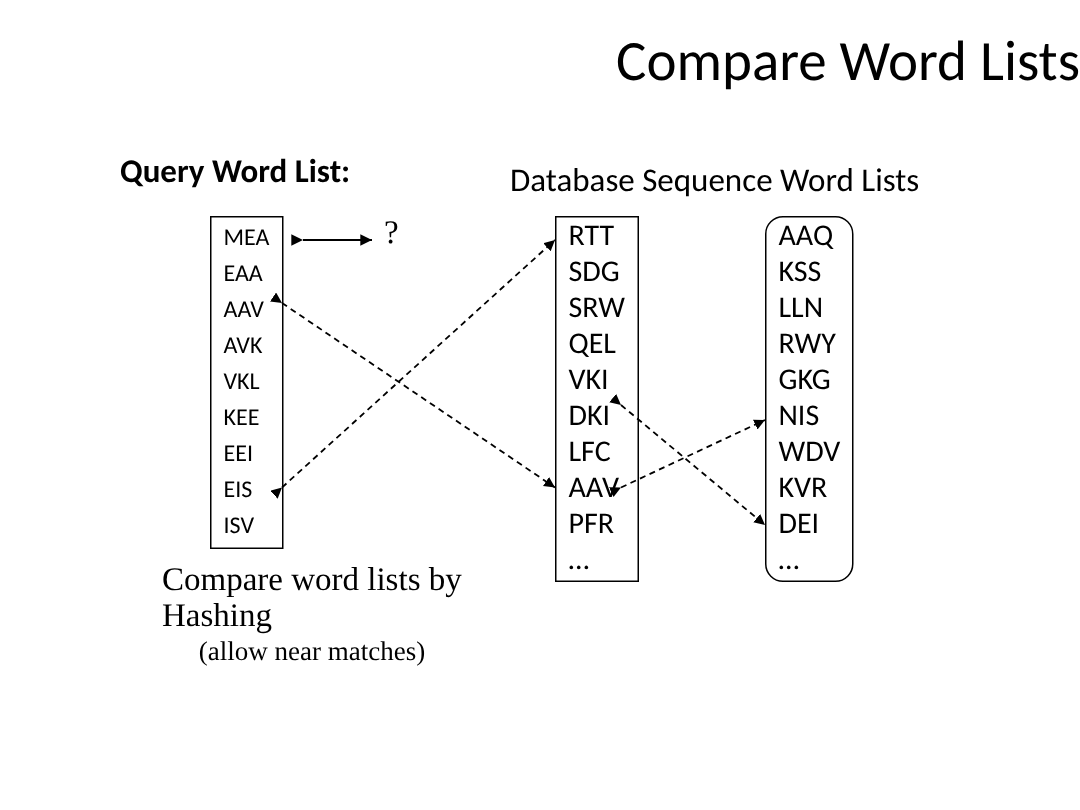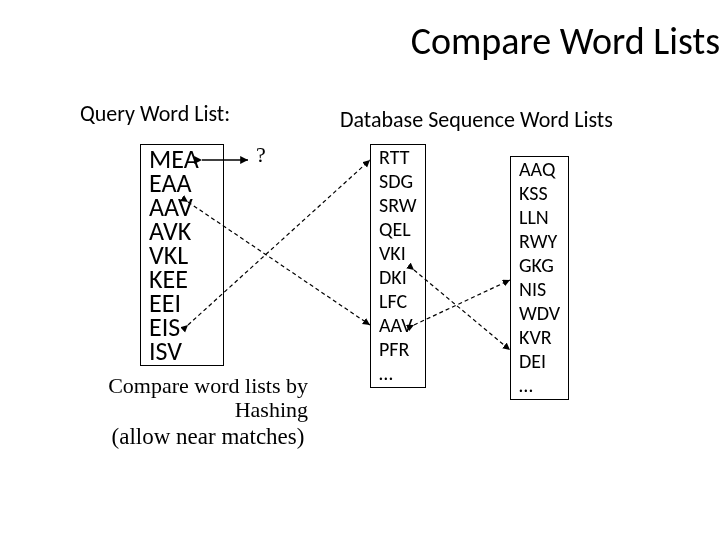--- a/index.html
+++ b/index.html
@@ -18,74 +18,74 @@
     left: 0; right: 0;
     text-align: right;
     font-size: 38px;
     font-weight: 400;
   }
   .subtitle-left {
     position: absolute;
     top: 100px;
     left: 80px;
     font-size: 22px;
-    font-weight: 400;
+    font-weight: 700;
   }
   .subtitle-right {
     position: absolute;
     top: 106px;
     left: 340px;
     font-size: 22px;
     font-weight: 400;
   }
   .query-box {
     position: absolute;
     top: 144px;
     left: 140px;
     border: 1px solid #000;
-    padding: 2px 24px 2px 8px;
-    font-size: 26px;
+    padding: 2px 8px 2px 8px;
+    font-size: 16px;
     line-height: 24px;
   }
   .query-box div { white-space: pre; }
   .db-box {
     position: absolute;
     border: 1px solid #000;
     padding: 0 8px 2px 8px;
     font-size: 20px;
     line-height: 24px;
   }
   .db-box div { white-space: pre; }
   .db1 { top: 144px; left: 370px; }
-  .db2 { top: 156px; left: 510px; }
+  .db2 { top: 144px; left: 510px; border-radius: 12px; }
   .qmark {
     position: absolute;
     top: 142px;
     left: 256px;
     font-size: 22px;
     font-family: "Times New Roman", serif;
   }
   .caption {
     position: absolute;
     top: 374px;
     left: 108px;
     width: 200px;
-    text-align: right;
+    text-align: left;
     font-family: "Times New Roman", serif;
     font-size: 22px;
     line-height: 24px;
   }
   .subcaption {
     position: absolute;
     top: 424px;
     left: 108px;
     width: 200px;
     text-align: center;
     font-family: "Times New Roman", serif;
-    font-size: 23px;
+    font-size: 18px;
   }
   svg.overlay {
     position: absolute;
     top: 0; left: 0;
     width: 720px; height: 540px;
     pointer-events: none;
   }
 </style>
 </head>
 <body>

